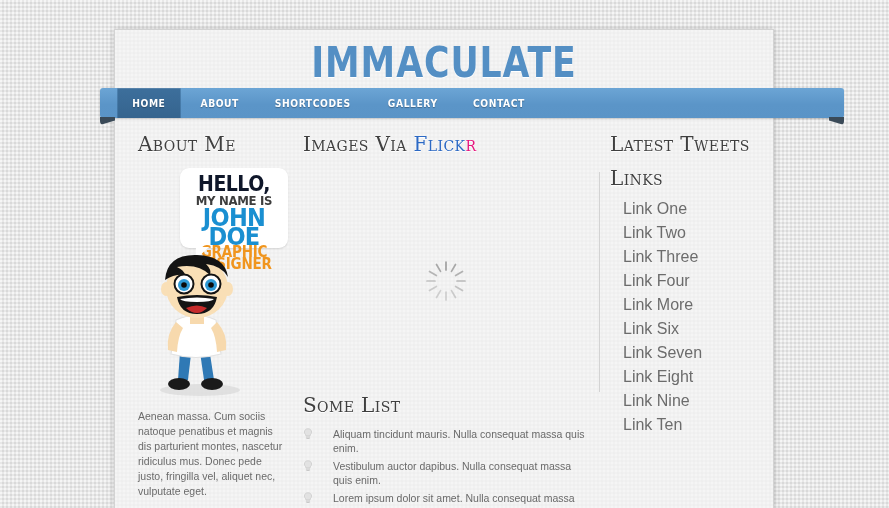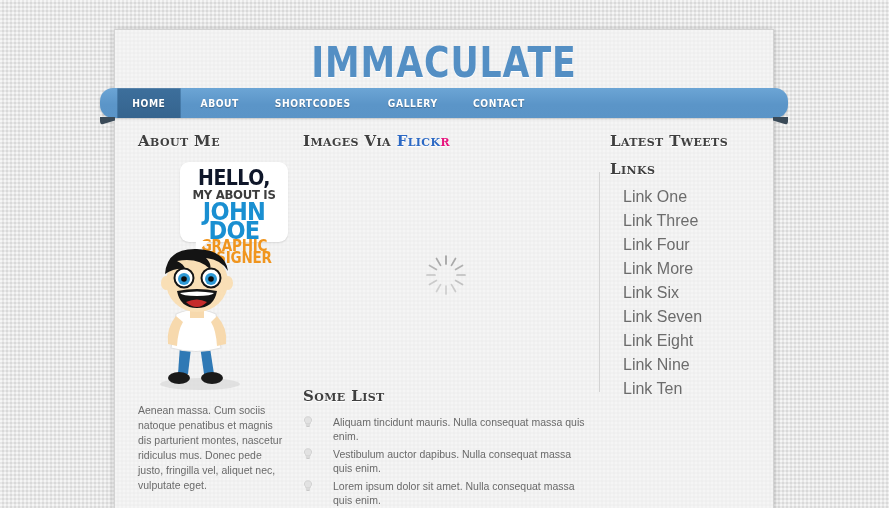--- a/index.html
+++ b/index.html
@@ -56,24 +56,24 @@
     transform: scaleX(0.92);
     text-transform: uppercase;
     white-space: nowrap;
   }
 
   
   .nav-ribbon {
     position: absolute;
     left: -15px;
     top: 58px;
-    width: 688px;
+    width: 744px;
     height: 30px;
     background: linear-gradient(to bottom, #6ca5d5 0%, #5b95c8 55%, #5a94c7 100%);
-    border-radius: 13px;
+    border-radius: 3px;
     box-shadow: 0 1px 2px rgba(0,0,0,0.2);
     z-index: 5;
   }
   .ribbon-fold {
     position: absolute;
     bottom: -7px;
     width: 15px;
     height: 8px;
     background: #3a4a58;
   }
@@ -121,22 +121,22 @@
     padding: 0 14px;
     box-sizing: border-box;
   }
   .col-left   { width: 165px; padding: 14px 10px 0 9px; box-sizing: border-box; }
   .col-center { width: 305px; padding: 14px 10px 0 9px; box-sizing: border-box; }
   .col-right  { width: 160px; padding: 14px 0 0 11px; box-sizing: border-box; position: relative; }
 
   h3.widget-title {
     margin: 0 0 12px 0;
     font-family: "DejaVu Serif", "Liberation Serif", serif;
-    font-size: 15px;
-    font-weight: bold;
+    font-size: 20px;
+    font-weight: normal;
     font-variant: small-caps;
     letter-spacing: 0.4px;
     color: #3f3f3f;
     text-shadow: 0 1px 0 #ffffff;
   }
   h3.widget-title.tight { margin-bottom: 10px; }
 
   .flickr-blue { color: #2c69c4; }
   .flickr-pink { color: #e6157e; }
 
@@ -245,21 +245,21 @@
   </div>
 
   <div class="content">
 
     <div class="col-left">
       <h3 class="widget-title">About Me</h3>
 
       <div class="about-figure">
         <div class="bubble">
           <div class="b-hello">HELLO,</div>
-          <div class="b-myname">MY ABOUT IS</div>
+          <div class="b-myname">MY NAME IS</div>
           <div class="b-name">JOHN DOE</div>
           <div class="b-role">GRAPHIC DESIGNER</div>
         </div>
 
         <svg class="avatar-svg" width="120" height="150" viewBox="0 0 120 150">
           <ellipse cx="62" cy="142" rx="40" ry="6" fill="#d9d9d9" opacity="0.75"></ellipse>
 
           <path d="M42 104 L40 132 L50 132 L53 106 Z" fill="#2f79b5"></path>
           <path d="M62 104 L66 132 L76 132 L72 106 Z" fill="#2f79b5"></path>
           <ellipse cx="41" cy="136" rx="11" ry="6" fill="#1a1a1a"></ellipse>
@@ -350,20 +350,21 @@
       </ul>
 
     </div>
 
     <div class="col-right">
       <h3 class="widget-title tight">Latest Tweets</h3>
       <h3 class="widget-title tight">Links</h3>
       <div class="links-rule"></div>
       <ul class="link-list">
         <li><a href="#">Link One</a></li>
+        <li><a href="#">Link Two</a></li>
         <li><a href="#">Link Three</a></li>
         <li><a href="#">Link Four</a></li>
         <li><a href="#">Link More</a></li>
         <li><a href="#">Link Six</a></li>
         <li><a href="#">Link Seven</a></li>
         <li><a href="#">Link Eight</a></li>
         <li><a href="#">Link Nine</a></li>
         <li><a href="#">Link Ten</a></li>
       </ul>
     </div>

